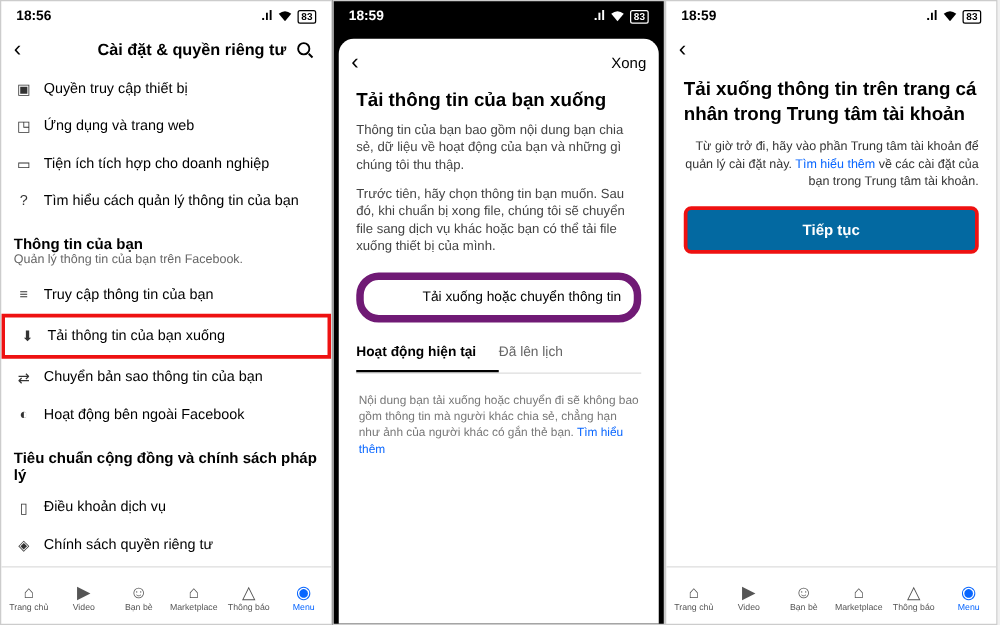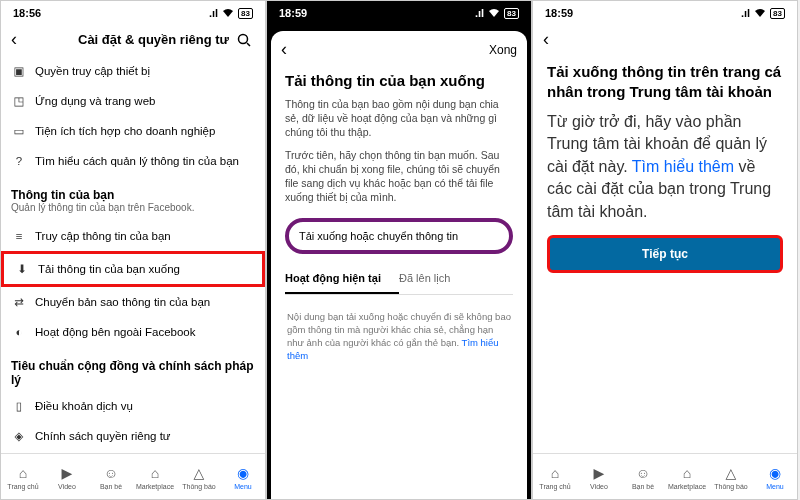--- a/index.html
+++ b/index.html
@@ -21,32 +21,32 @@
   .highlight-red { border: 3px solid #e11; }
   .bottomnav { display: flex; border-top: 1px solid #ddd; height: 46px; }
   .navitem { flex: 1; display: flex; flex-direction: column; align-items: center; justify-content: center; font-size: 7px; color: #555; gap:1px;}
   .navitem.active { color: #0866ff; }
   .navicon { width:18px; height:18px; display:flex; align-items:center; justify-content:center; font-size:14px;}
   
   .sheet-header { display:flex; justify-content:space-between; align-items:center; padding:8px 10px; font-size:12px;}
   .sheet-body { padding: 0 14px; flex:1; overflow:hidden; display:flex; flex-direction:column;}
   .sheet-body h2 { font-size:15px; font-weight:700; margin: 4px 0 8px;}
   .para { font-size:10.5px; color:#444; line-height:1.35; margin-bottom:8px;}
-  .outline-btn { border:4px solid #701a75; border-radius:18px; padding:8px 10px; text-align:left; font-size:11px; margin:6px 0 10px;}
+  .outline-btn { border:6px solid #701a75; border-radius:18px; padding:8px 10px; text-align:right; font-size:11px; margin:6px 0 10px;}
   .tabs { display:flex; }
   .tab { flex:1; text-align:left; font-size:11px; padding:8px 0; color:#666;}
   .tab.active { color:#000; font-weight:600; border-bottom:2px solid #000;}
   .divider { height:1px; background:#ddd; margin:0 0 10px;}
   .note { font-size:9.5px; color:#777; line-height:1.35; padding: 6px 2px;}
   .note a { color:#0866ff; text-decoration:none;}
   
   .s3-header { display:flex; align-items:center; padding:6px 10px;}
   .s3-body { padding: 6px 14px; flex:1;}
   .s3-body h2 { font-size:15px; font-weight:700; line-height:1.3; margin-bottom:10px;}
-  .s3-para { font-size:16px; color:#333; line-height:1.4;}
+  .s3-para { font-size:10px; color:#333; line-height:1.4;text-align:right;}
   .s3-para a { color:#0866ff; text-decoration:none;}
   .primary-btn { background:#0369a1; color:#fff; border-radius:6px; text-align:center; padding:9px 0; font-size:12px; font-weight:600; margin-top:12px;}
   .scrollgap { flex:1; overflow:hidden; }
   svg { display:block; }
 </style>
 </head>
 <body>
 
 <div class="phone">
   <div class="statusbar">

